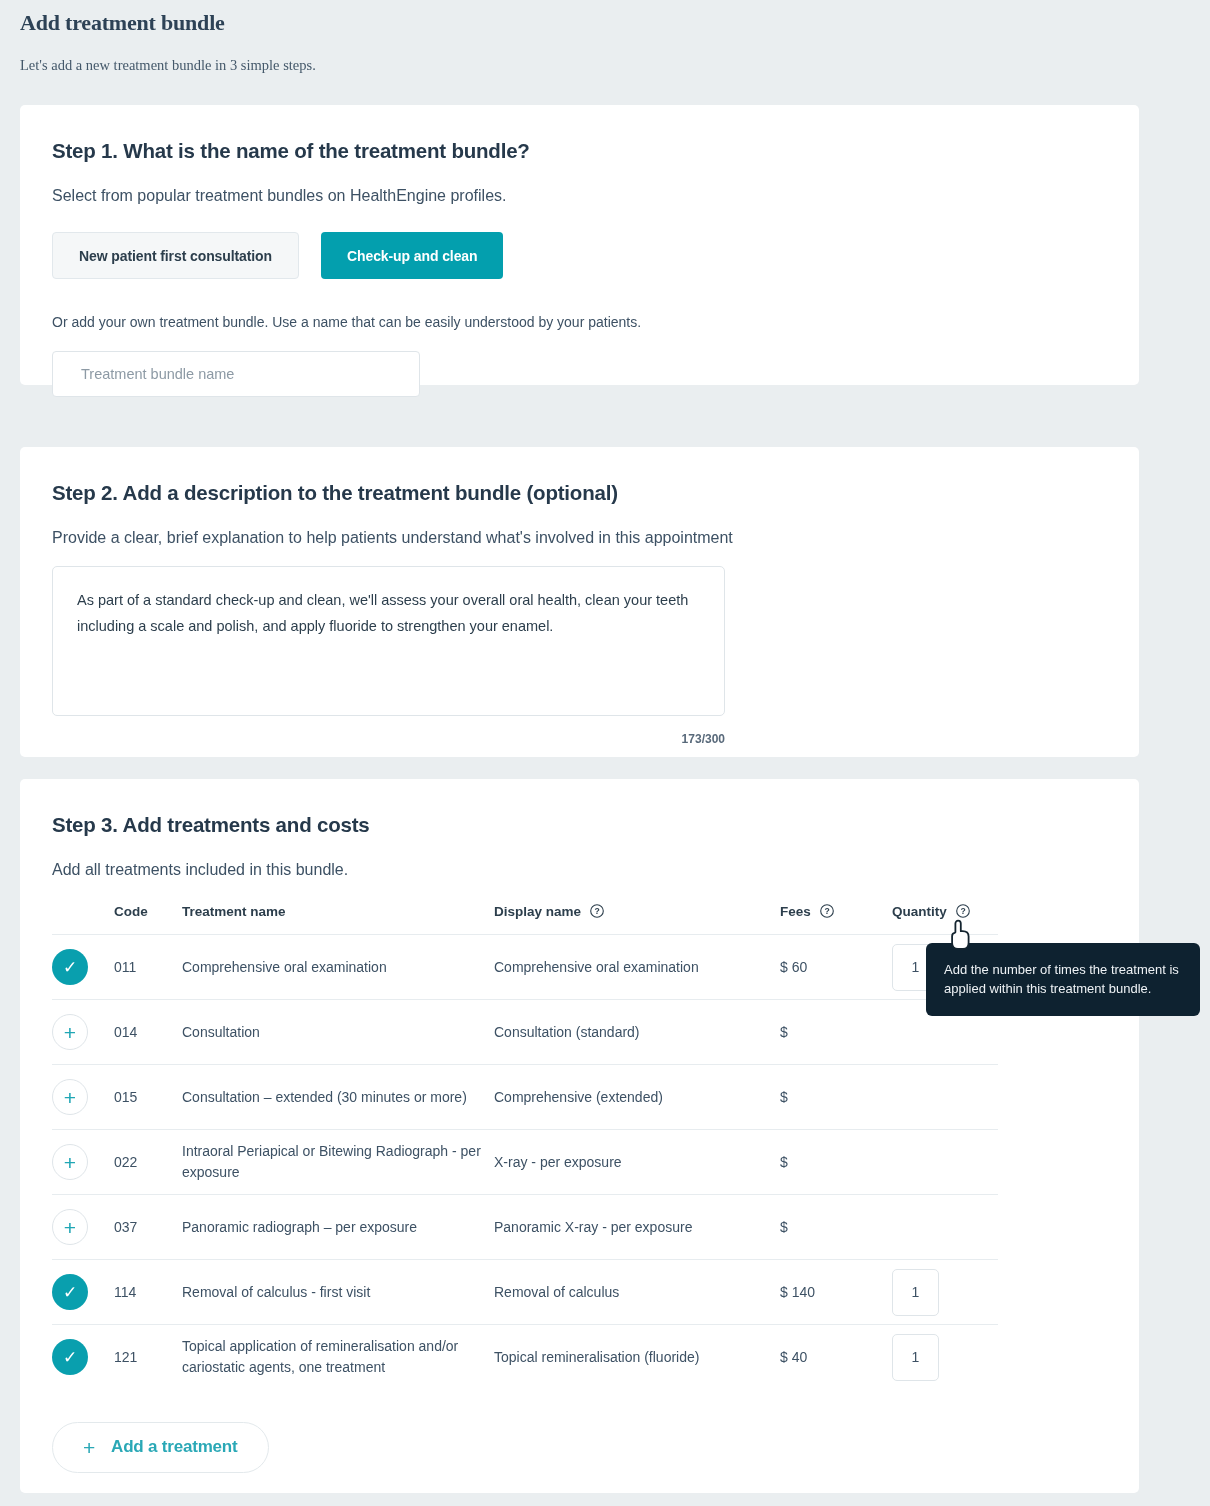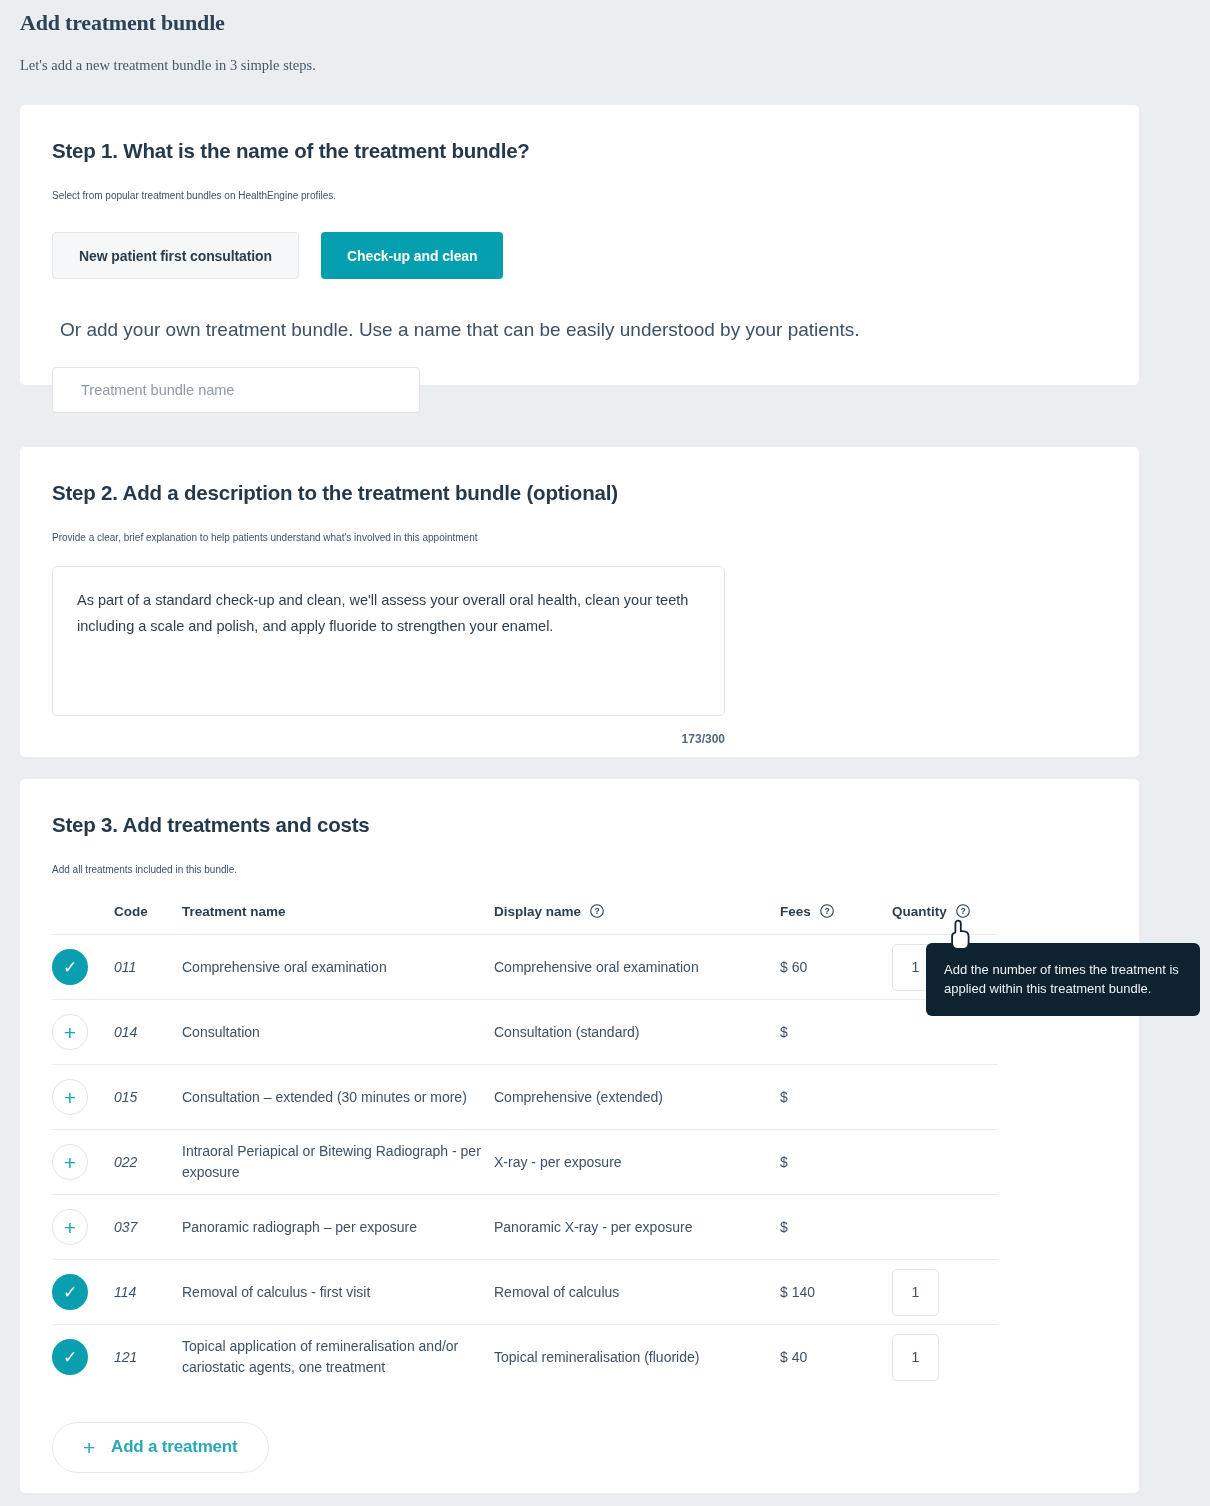--- a/index.html
+++ b/index.html
@@ -49,21 +49,21 @@
   .step-title {
     font-size: 20.5px;
     font-weight: bold;
     color: #26394b;
     letter-spacing: -0.2px;
     margin: 0;
     padding-top: 32px;
     line-height: 28px;
   }
   .step-desc {
-    font-size: 10px;
+    font-size: 16px;
     color: #3d5164;
     margin: 0;
     padding-top: 21px;
     line-height: 20px;
   }
 
   
   .bundle-buttons {
     display: flex;
     gap: 22px;
@@ -81,23 +81,23 @@
     cursor: pointer;
     white-space: nowrap;
   }
   .btn-bundle.primary { background: #039fae; color: #ffffff; }
   .btn-bundle.secondary {
     background: #f5f7f8;
     color: #2c3e4c;
     border: 1px solid #e2e8ec;
   }
   .field-note {
-    font-size: 19px;
+    font-size: 14px;
     color: #3d5164;
-    margin: 8px;
+    margin: 0;
     padding-top: 33px;
     line-height: 20px;
   }
   .text-input {
     margin-top: 19px;
     width: 368px;
     height: 46px;
     border: 1px solid #dfe5e9;
     border-radius: 4px;
     background: #fff;
@@ -158,21 +158,21 @@
     color: #3d5164;
     height: 65px;
   }
   .col-toggle { width: 62px; }
   .col-code   { width: 68px; }
   .col-name   { width: 312px; }
   .col-display{ width: 286px; }
   .col-fees   { width: 112px; }
   .col-qty    { width: 106px; }
 
-  .cell-code { font-size: 14px; color: #3d5164; font-style: italic; }
+  .cell-code { font-size: 14px; color: #3d5164; }
   .cell-name { line-height: 21px; padding-right: 24px; }
   .cell-display { line-height: 21px; padding-right: 18px; }
 
   .toggle-circle {
     width: 36px; height: 36px;
     border-radius: 50%;
     display: flex;
     align-items: center;
     justify-content: center;
     cursor: pointer;

